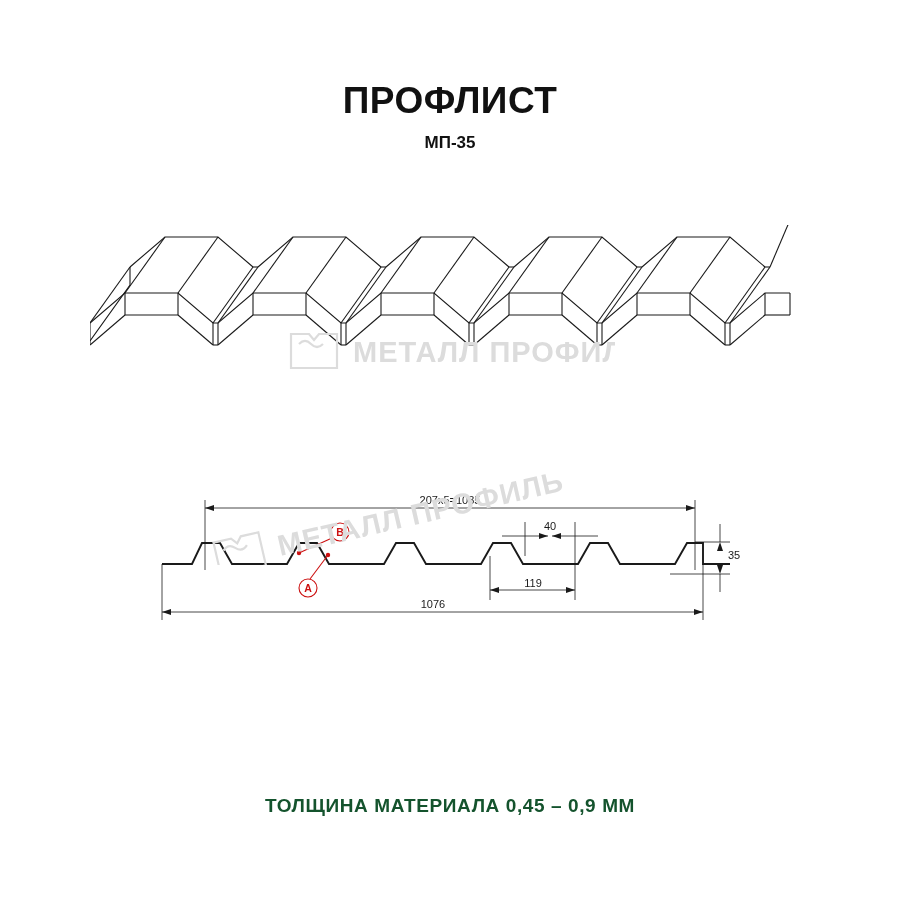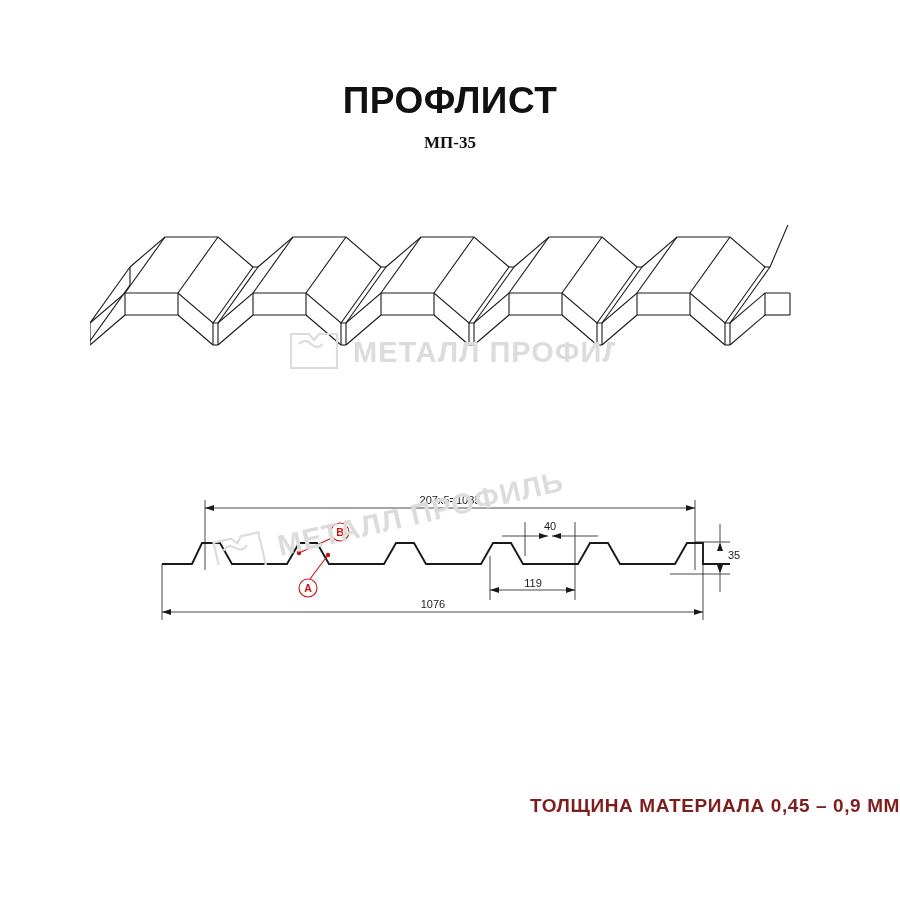--- a/index.html
+++ b/index.html
@@ -23,44 +23,43 @@
     letter-spacing:0.5px;
     color:#111;
   }
   .subtitle{
     position:absolute;
     top:133px;left:0;width:900px;
     text-align:center;
     font-size:17px;
     font-weight:bold;
     color:#111;
-    font-family:Liberation Serif, serif;
   }
 
   
   .fig-iso{position:absolute;top:225px;left:90px;}
   .fig-sec{position:absolute;top:460px;left:150px;text-align:right;}
 
   
   .wm{
     position:absolute;
     pointer-events:none;
     opacity:1;
   }
   .wm1{top:320px;left:285px;}
   .wm2{top:450px;left:190px;}
 
   .footer{
     position:absolute;
     top:795px;left:0;width:900px;
-    text-align:right;
+    text-align:center;
     font-size:19px;
     font-weight:bold;
     letter-spacing:0.6px;
-    color:#7f1d1d;
+    color:#14532d;
   }
 
   svg{display:block;}
   .ln{fill:none;stroke:#1a1a1a;stroke-width:1.1;}
   .ln-thick{fill:none;stroke:#1a1a1a;stroke-width:1.9;}
   .dim{fill:none;stroke:#1a1a1a;stroke-width:0.8;}
   .dimtxt{font-family:"Liberation Sans",sans-serif;font-size:11px;fill:#1a1a1a;}
   .callout{fill:none;stroke:#cc1111;stroke-width:1.1;}
   .callout-txt{font-family:"Liberation Sans",sans-serif;font-size:10.5px;fill:#cc1111;font-weight:bold;}
   .wm-txt{font-family:"Liberation Sans",sans-serif;font-size:29px;font-weight:bold;fill:#dcdcdc;letter-spacing:1px;}

